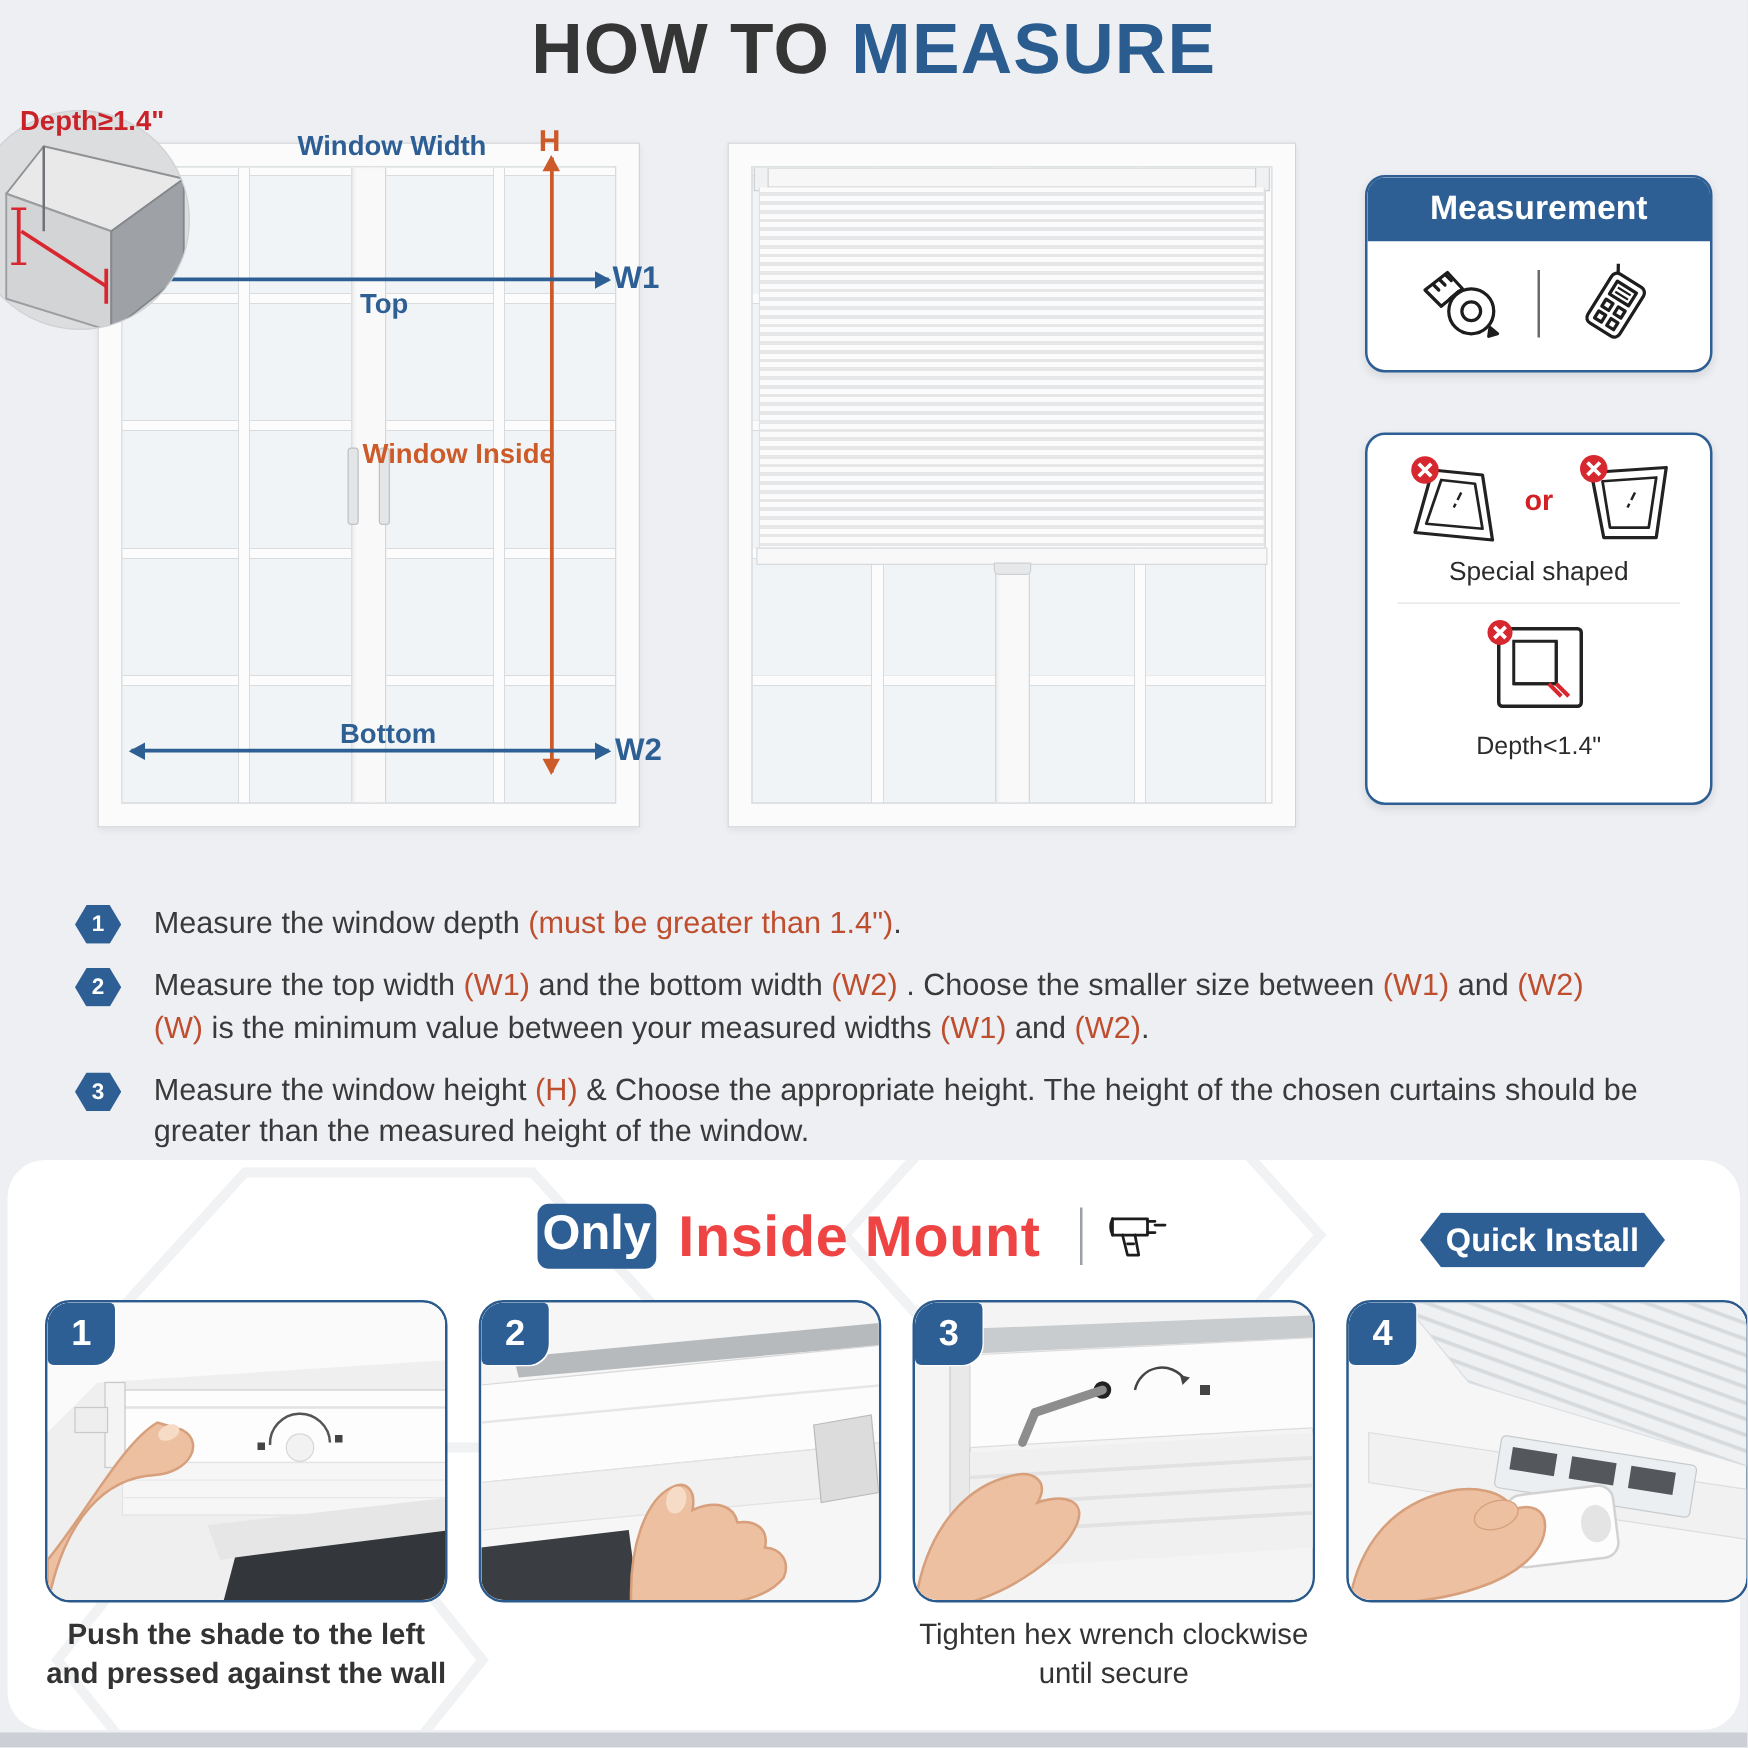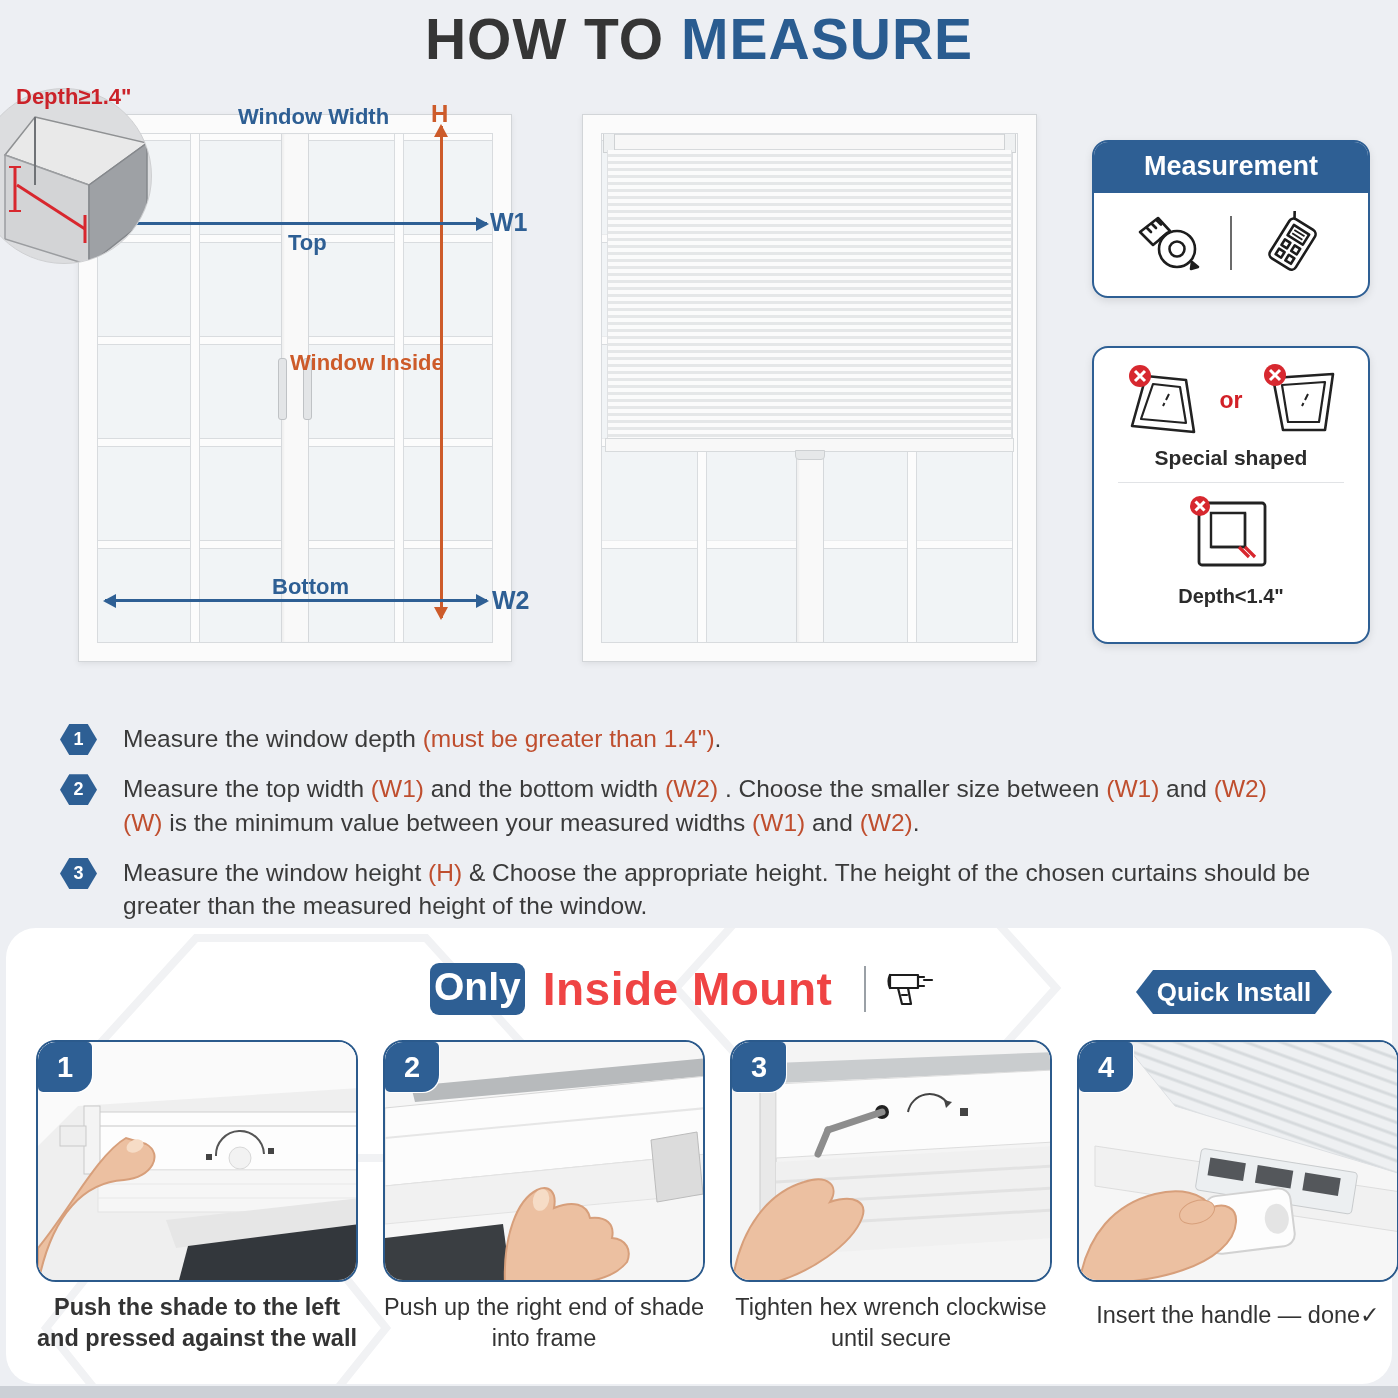--- a/index.html
+++ b/index.html
@@ -65,21 +65,21 @@
   
   .info-card { position:absolute; width:278px; background:#fff; border:2px solid #2e5f94;
                border-radius:16px; box-shadow:0 3px 8px rgba(0,0,0,.10); overflow:hidden; }
   .info-card .head { background:#2e5f94; color:#fff; font-weight:bold; font-size:27px;
                      text-align:center; padding:9px 0 11px; }
   .m-body { display:flex; align-items:center; justify-content:center; gap:24px; padding:18px 0 20px; }
   .vdiv { width:2px; height:54px; background:#6b6b6b; }
   .na-body { padding:12px 10px 14px; text-align:center; }
   .na-row { display:flex; align-items:center; justify-content:center; gap:14px; }
   .or { color:#d22027; font-weight:bold; font-size:23px; }
-  .na-cap { font-size:21px; color:#2b2b2b; font-weight:700; margin-top:6px; }
+  .na-cap { font-size:21px; color:#2b2b2b; font-weight:400; margin-top:6px; }
   .na-div { height:1px; background:#e1e3e6; margin:12px 14px; }
 
   
   .steps { position:absolute; left:60px; top:722px; width:1310px; }
   .step { display:flex; align-items:flex-start; gap:26px; margin-bottom:17px; }
   .hexnum { flex:none; width:37px; height:31px; margin-top:2px; background:#2e5f94; color:#fff;
             font-weight:bold; font-size:18px; line-height:31px; text-align:center;
             clip-path:polygon(25% 0,75% 0,100% 50%,75% 100%,25% 100%,0 50%); }
   .step-text { font-size:24.5px; color:#3a3a3a; line-height:1.36; }
   .acc { color:#bf4e2e; }
@@ -355,19 +355,17 @@
           <rect x="128" y="150" width="86" height="58" rx="12" fill="#fdfdfd" stroke="#d2d2d2" stroke-width="2"></rect>
           <ellipse cx="198" cy="180" rx="12" ry="15" fill="#e4e4e4"></ellipse>
         </g>
         <path d="M0,242 C8,192 36,162 76,152 C100,146 124,150 132,166 C146,160 158,166 157,180 C156,200 134,218 104,228 C70,240 30,242 0,242 Z" fill="#ecc0a1" stroke="#d79f7b" stroke-width="2"></path>
         <ellipse cx="118" cy="170" rx="18" ry="11" fill="#ecc0a1" stroke="#d79f7b" transform="rotate(-18 118 170)"></ellipse>
       </svg>
       <span class="card-num">4</span>
     </div>
 
     <div class="caption" style="left:30px;font-weight:bold;">Push the shade to the left and pressed against the wall</div>
-    <div class="caption" style="left:377px;">Push up the right end of shade into frame</div>
     <div class="caption" style="left:724px;">Tighten hex wrench clockwise until secure</div>
-    <div class="caption" style="left:1071px; top:372px;">Insert the handle — done✓</div>
   </div>
 
   <div class="bottom-strip"></div>
 </div>
 
 </body></html>

